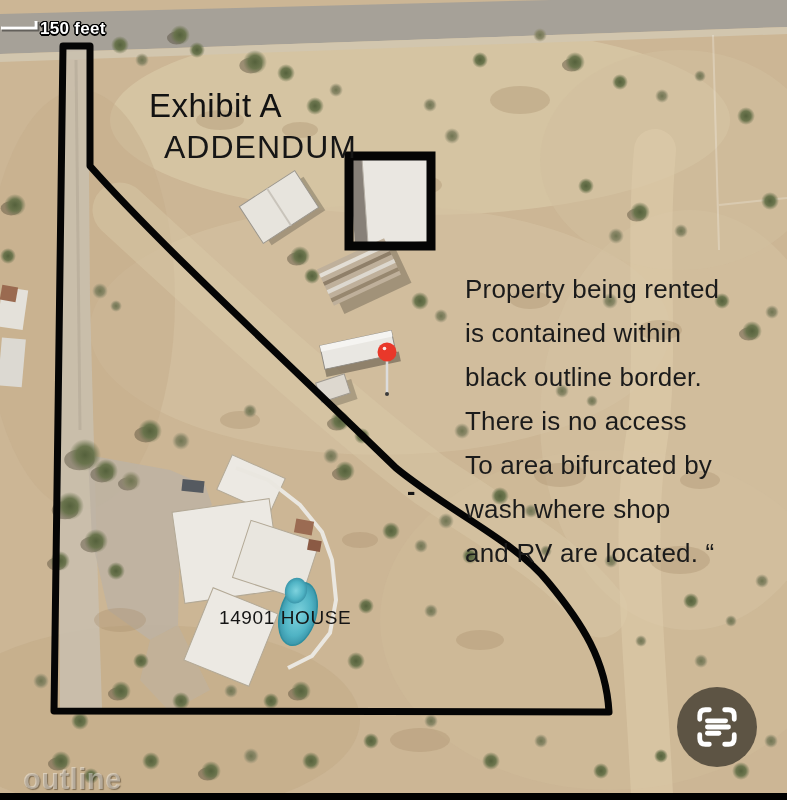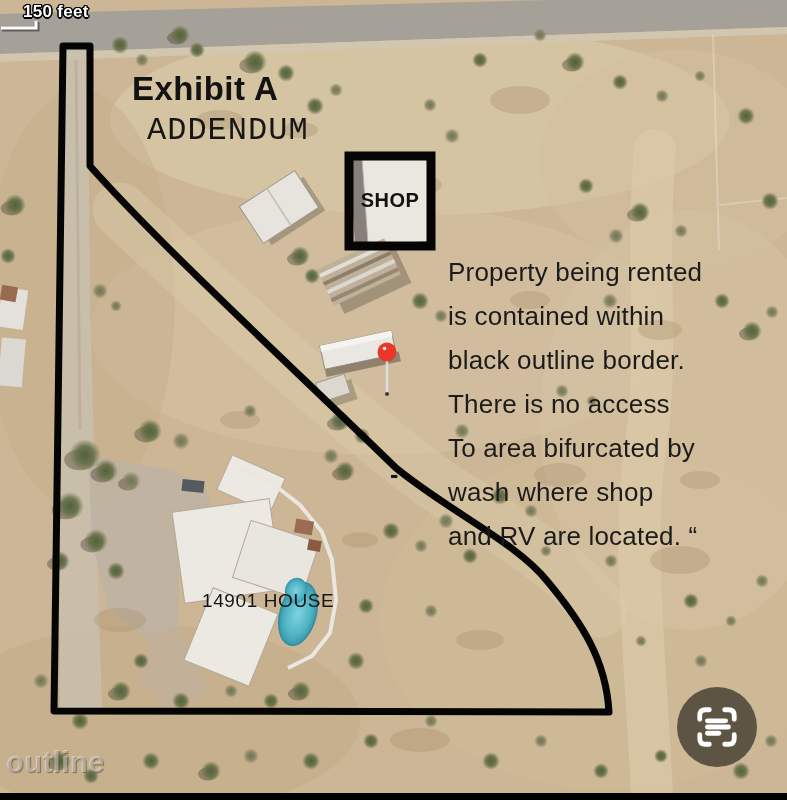--- a/index.html
+++ b/index.html
@@ -2,23 +2,23 @@
 <html><head>
 <meta charset="utf-8">
 <style>
   html,body{margin:0;padding:0;background:#222;}
   #stage{
     position:relative;width:787px;height:800px;overflow:hidden;
     font-family:"Liberation Sans", sans-serif;
     background:#ccb695;
   }
   #scene{position:absolute;left:0;top:0;}
-  .overlay{position:absolute;margin:0;}
-  .exhibit-title{left:132px;top:70px;font-size:33px;font-weight:700;color:#121212;letter-spacing:0.5px;}
-  .exhibit-sub{left:147px;top:112px;font-size:32px;font-weight:400;color:#161616;letter-spacing:1px;font-family:Liberation Mono, monospace;}
+  .overlay{position:absolute;margin:17px;}
+  .exhibit-title{left:132px;top:70px;font-size:33px;font-weight:400;color:#121212;letter-spacing:0.5px;}
+  .exhibit-sub{left:147px;top:112px;font-size:32px;font-weight:400;color:#161616;letter-spacing:1px;}
   .note-text{
     left:448px;top:250px;width:330px;
     font-size:26px;line-height:44px;color:#1b1b1b;
     white-space:pre-line;letter-spacing:0.2px;
   }
   .shop-label{
     left:344px;top:151px;width:92px;height:98px;
     display:flex;align-items:center;justify-content:center;
     font-size:20px;font-weight:700;color:#111;letter-spacing:0.5px;
   }
@@ -296,21 +296,20 @@
 
     <g>
       <path d="M 2,29 L 37,29 L 37,22" fill="none" stroke="#000" stroke-width="5" opacity="0.4"></path>
       <path d="M 1,28 L 36,28 L 36,21" fill="none" stroke="#ffffff" stroke-width="3"></path>
     </g>
   </svg>
 
   <div class="overlay scale-label">150 feet</div>
   <div class="overlay exhibit-title">Exhibit A</div>
   <div class="overlay exhibit-sub">ADDENDUM</div>
-  <div class="overlay shop-label">SHOP</div>
   <div class="overlay note-text">Property being rented
 is contained within
 black outline border.
 There is no access
 To area bifurcated by
 wash where shop
 and RV are located. “</div>
   <div class="overlay dash-mark">-</div>
   <div class="overlay house-label">14901 HOUSE</div>
   <div class="overlay watermark">outline</div>

